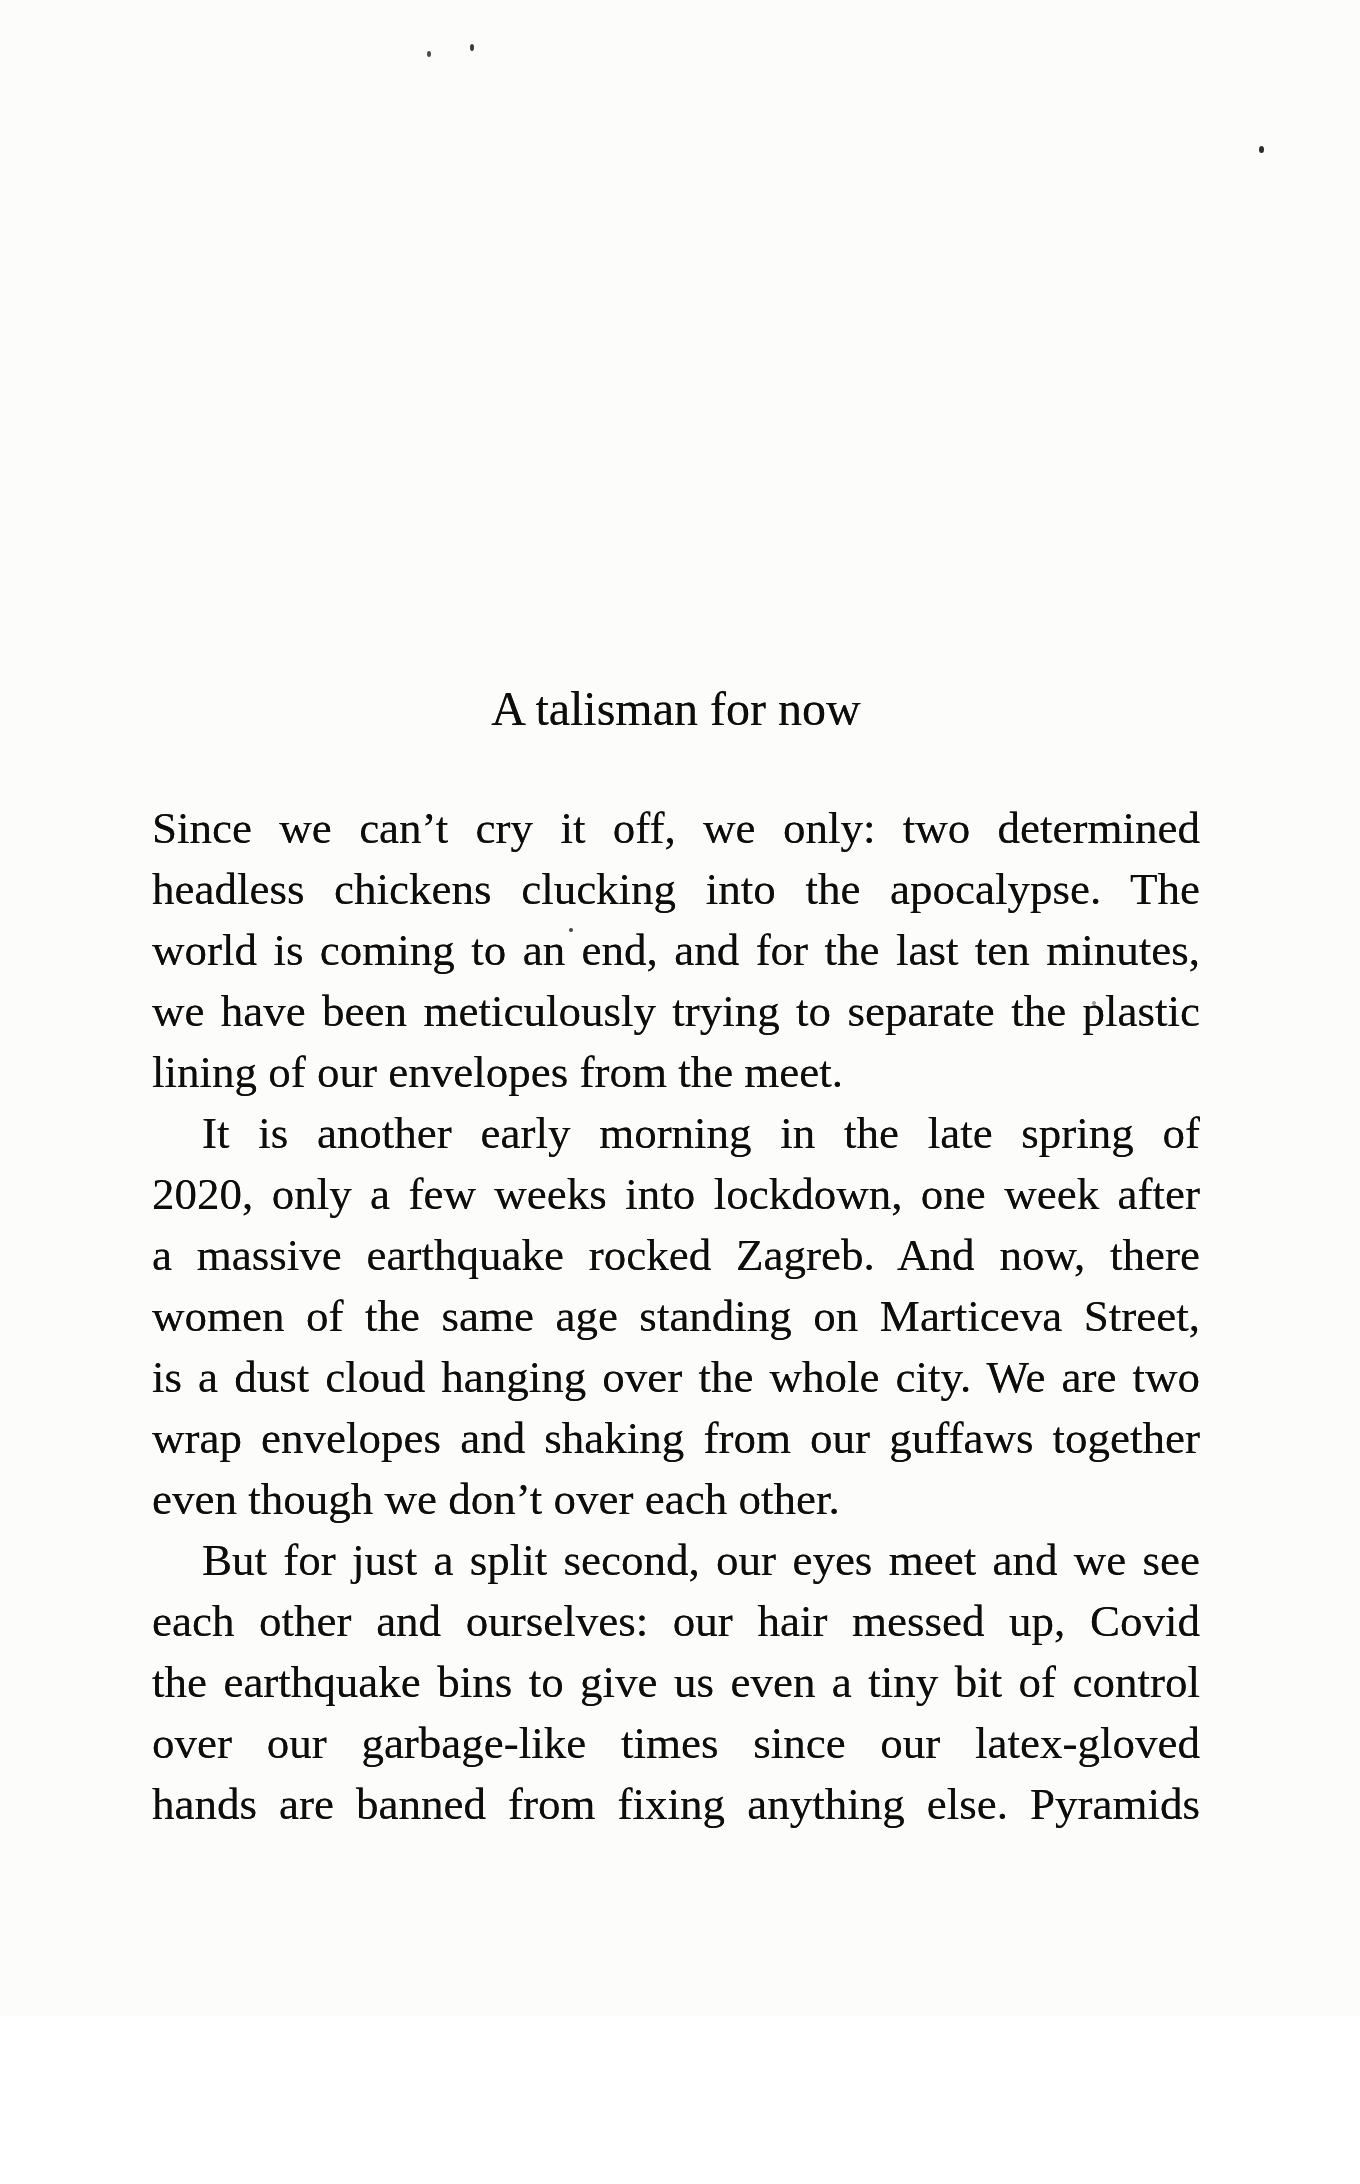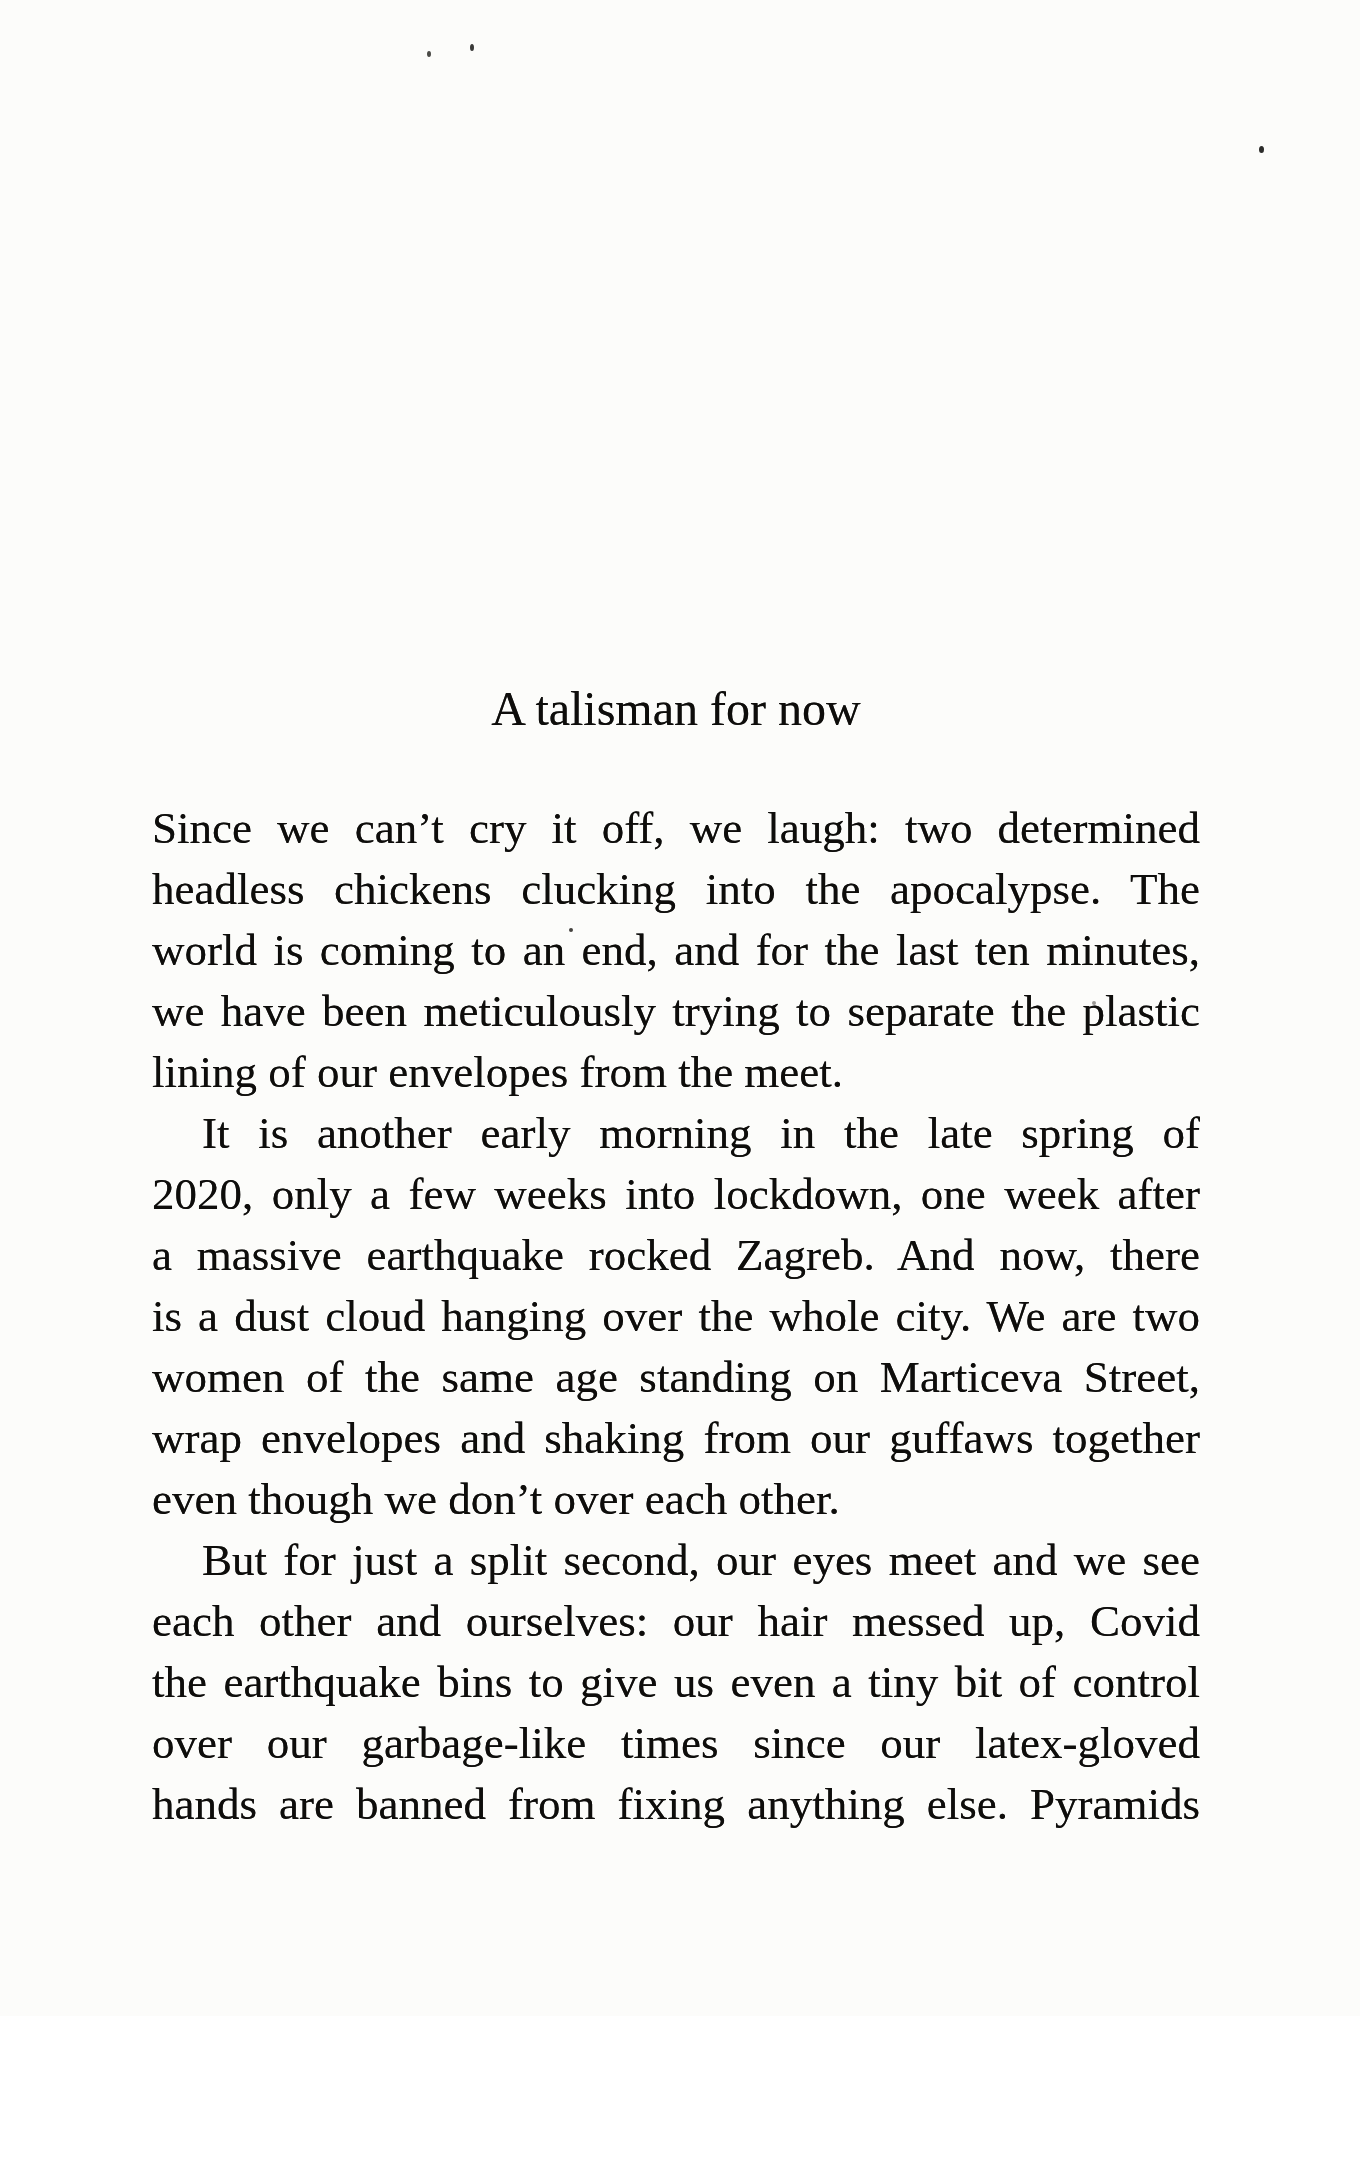--- a/index.html
+++ b/index.html
@@ -70,33 +70,33 @@
   <span class="speck s4"></span>
   <span class="speck s5"></span>
   <span class="speck s6"></span>
   <span class="speck s7"></span>
 
   <div class="text-block">
 
     <h1 class="chapter-title">A talisman for now</h1>
 
     <div class="paragraph">
-      <div class="line">Since we can’t cry it off, we laugh: two determined</div>
+      <div class="line">Since we can’t cry it off, we only: two determined</div>
       <div class="line">headless chickens clucking into the apocalypse. The</div>
       <div class="line">world is coming to an end, and for the last ten minutes,</div>
       <div class="line">we have been meticulously trying to separate the plastic</div>
       <div class="line para-end">lining of our envelopes from the meet.</div>
     </div>
 
     <div class="paragraph">
       <div class="line indent">It is another early morning in the late spring of</div>
       <div class="line">2020, only a few weeks into lockdown, one week after</div>
       <div class="line">a massive earthquake rocked Zagreb. And now, there</div>
+      <div class="line">women of the same age standing on Marticeva Street,</div>
       <div class="line">is a dust cloud hanging over the whole city. We are two</div>
-      <div class="line">women of the same age standing on Marticeva Street,</div>
       <div class="line">wrap envelopes and shaking from our guffaws together</div>
       <div class="line para-end">even though we don’t over each other.</div>
     </div>
 
     <div class="paragraph">
       <div class="line indent">But for just a split second, our eyes meet and we see</div>
       <div class="line">each other and ourselves: our hair messed up, Covid</div>
       <div class="line">the earthquake bins to give us even a tiny bit of control</div>
       <div class="line">over our garbage-like times since our latex-gloved</div>
       <div class="line">hands are banned from fixing anything else. Pyramids</div>

